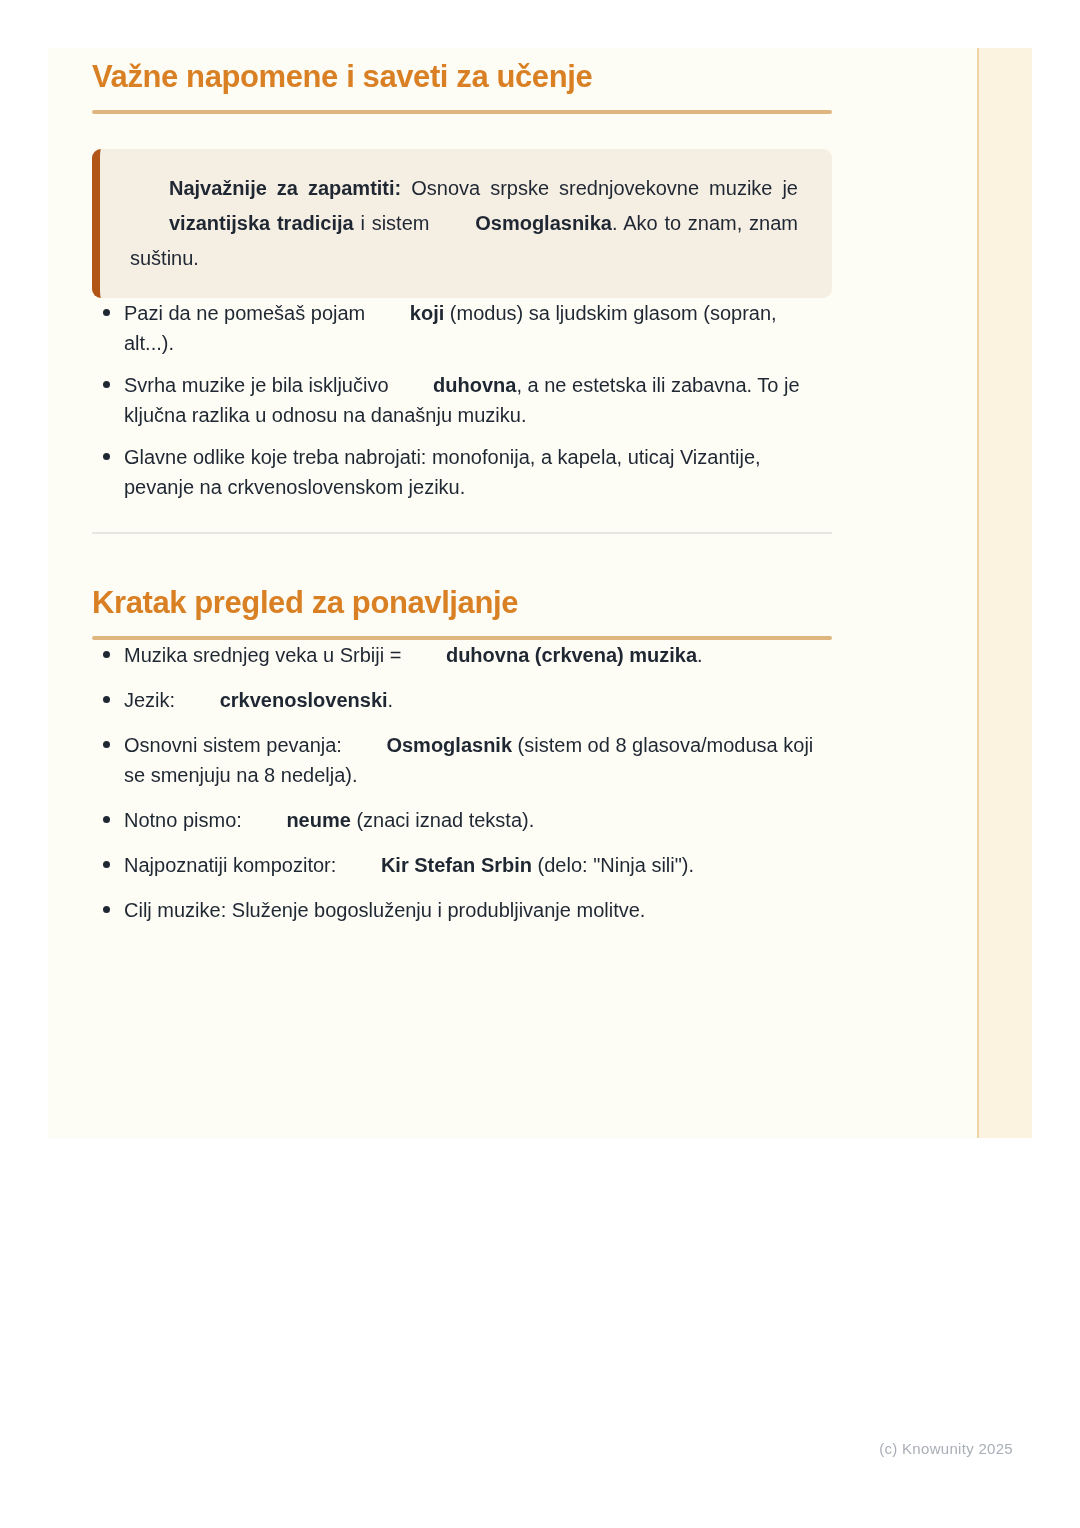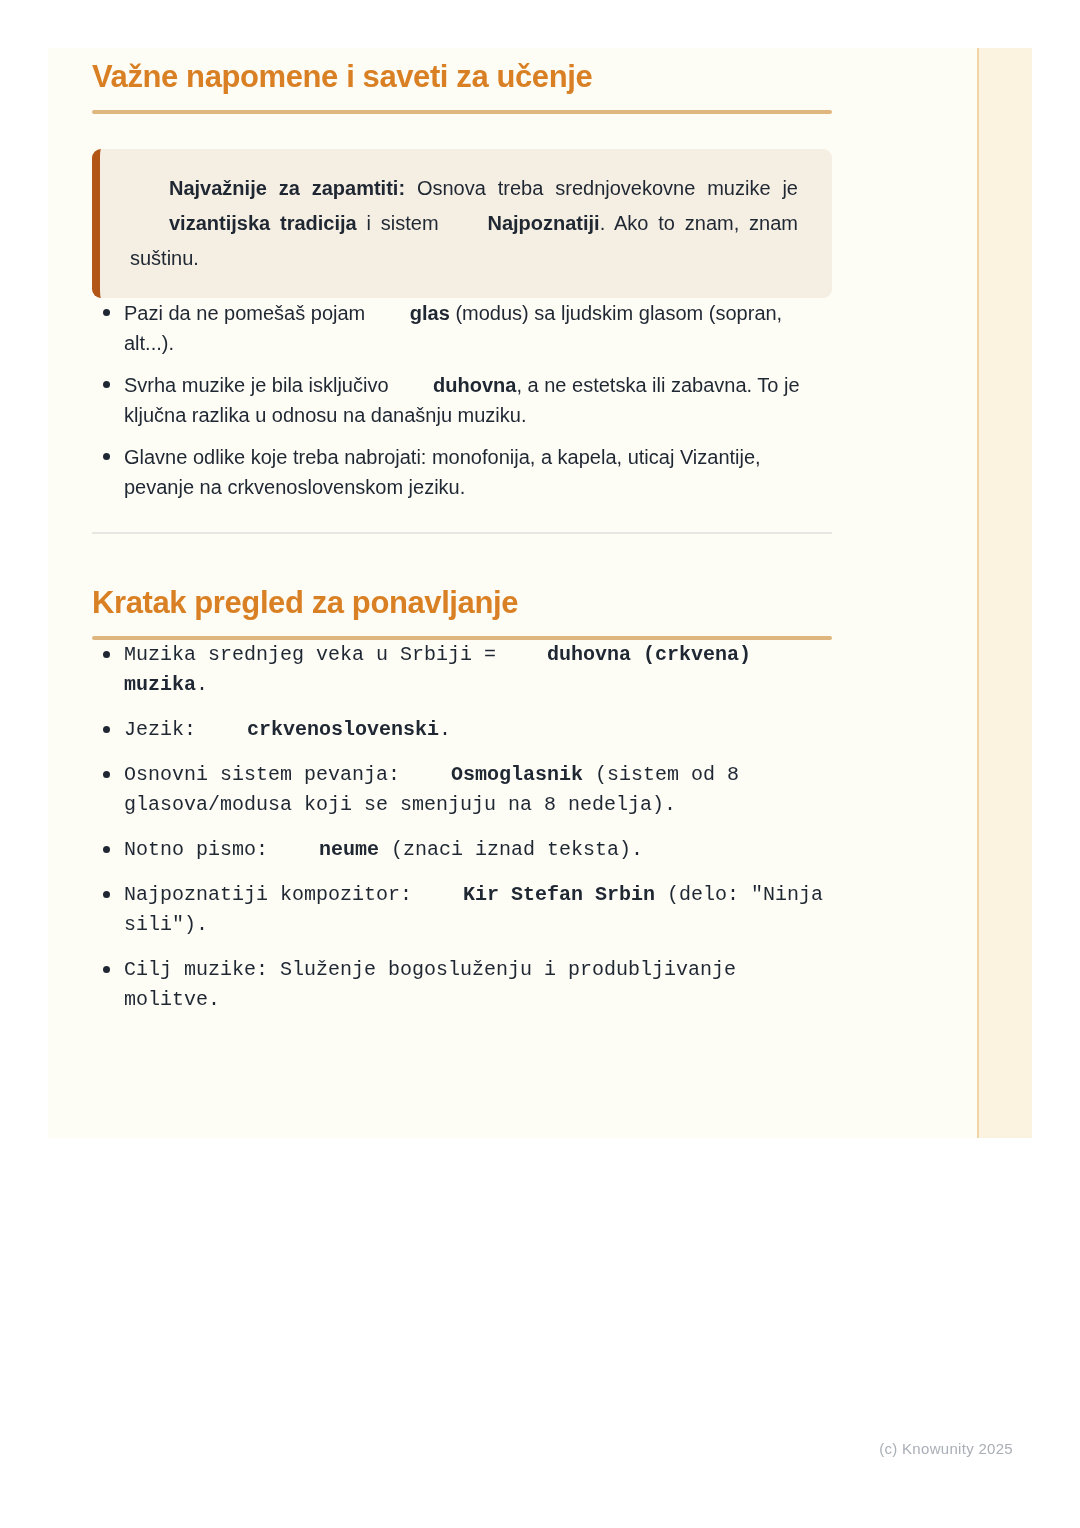--- a/index.html
+++ b/index.html
@@ -68,21 +68,21 @@
   }
   ul.bullets li::before{
     content:'';
     position:absolute;left:-21px;top:11px;
     width:7px;height:7px;border-radius:50%;
     background:var(--body-text);
   }
   ul.bullets.tight li{margin-bottom:12px;}
   ul.bullets.loose li{margin-bottom:15px;}
   .bullets-notes{margin-top:36px;}
-  .bullets-review{margin-top:30px;font-family:Liberation Mono, monospace;}
+  .bullets-review{margin-top:30px;}
   .divider{
     height:2px;background:var(--divider);
     margin-top:30px;
   }
   .section-review .heading{margin-top:50px;}
   strong{font-weight:700;margin-left:39px;}
   .footer{
     position:absolute;right:67px;top:1440px;
     font-size:15px;letter-spacing:0.3px;
     color:var(--footer-text);
@@ -93,24 +93,24 @@
 
 <div class="page">
   <div class="card">
     <div class="side-strip"></div>
     <div class="content">
 
       <section class="section-notes">
         <h1 class="heading">Važne napomene i saveti za učenje</h1>
         <div class="heading-rule"></div>
         <div class="callout">
-          <p class="callout-text" id="callout-text"><strong>Najvažnije za zapamtiti:</strong><span> Osnova treba srednjovekovne muzike je </span><strong>vizantijska tradicija</strong><span> i sistem </span><strong>Najpoznatiji</strong><span>. Ako to znam, znam suštinu.</span></p>
+          <p class="callout-text" id="callout-text"><strong>Najvažnije za zapamtiti:</strong><span> Osnova srpske srednjovekovne muzike je </span><strong>vizantijska tradicija</strong><span> i sistem </span><strong>Osmoglasnika</strong><span>. Ako to znam, znam suštinu.</span></p>
         </div>
         <ul class="bullets tight bullets-notes" id="bullets-0">
-            <li><span>Pazi da ne pomešaš pojam </span><strong>glas</strong><span> (modus) sa ljudskim glasom (sopran, alt...).</span></li>
+            <li><span>Pazi da ne pomešaš pojam </span><strong>koji</strong><span> (modus) sa ljudskim glasom (sopran, alt...).</span></li>
             <li><span>Svrha muzike je bila isključivo </span><strong>duhovna</strong><span>, a ne estetska ili zabavna. To je ključna razlika u odnosu na današnju muziku.</span></li>
             <li><span>Glavne odlike koje treba nabrojati: monofonija, a kapela, uticaj Vizantije, pevanje na crkvenoslovenskom jeziku.</span></li>
           </ul>
       </section>
 
       <div class="divider"></div>
 
       <section class="section-review">
         <h1 class="heading">Kratak pregled za ponavljanje</h1>
         <div class="heading-rule"></div>

